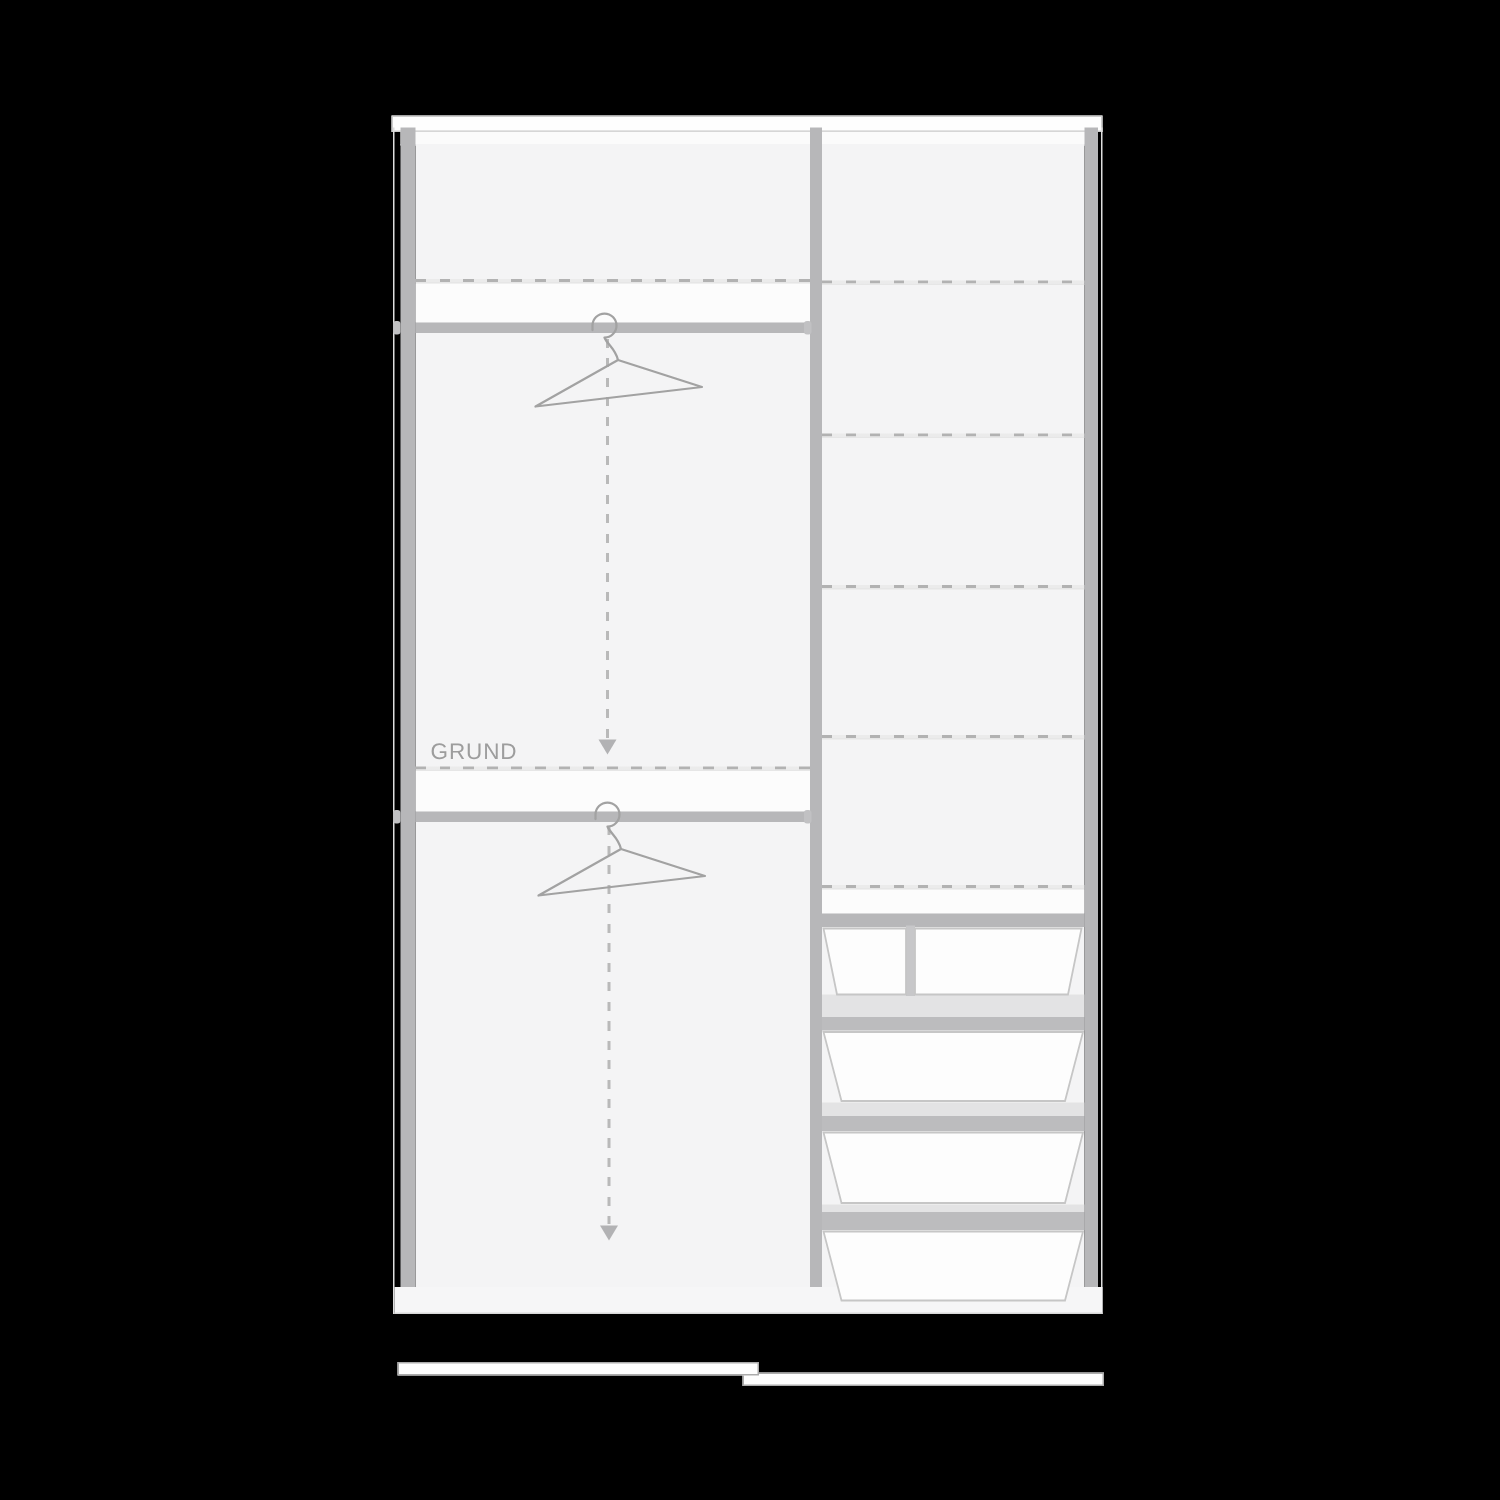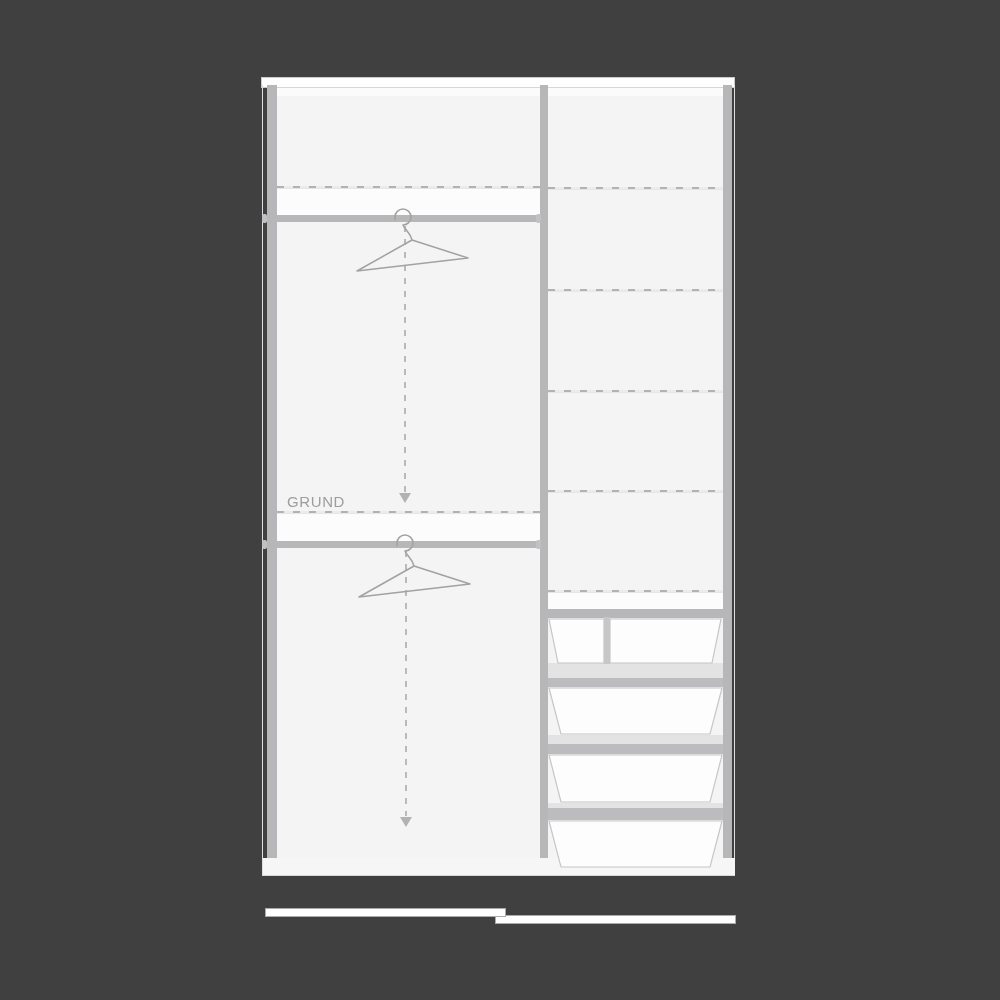--- a/index.html
+++ b/index.html
@@ -1,17 +1,17 @@
 <!DOCTYPE html>
 <html><head>
 <meta charset="utf-8">
 <style>
   html,body{margin:0;padding:0;background:#ffffff;}
   body{font-family:"Liberation Sans", sans-serif;}
-  .canvas{position:relative;width:1000px;height:1000px;background:#404040;overflow:hidden;}
+  .canvas{position:relative;width:1000px;height:1000px;background:#000000;overflow:hidden;}
   .abs{position:absolute;}
 
   
   .top-strip{left:261px;top:77px;width:472px;height:9px;background:#fefefe;border:1px solid #cccccc;}
   .top-deck{left:267px;top:87px;width:465px;height:8px;background:#fbfbfb;border-top:1px solid #d6d6d6;border-bottom:1px solid #dadada;}
   .outer-line{width:1px;top:85px;height:791px;background:#dedede;}
   .outer-left{left:262px;}
   .outer-right{left:734px;}
   .post{top:85px;height:773px;background:#b7b7b9;z-index:5;}
   .post-left{left:267px;width:10px;}

